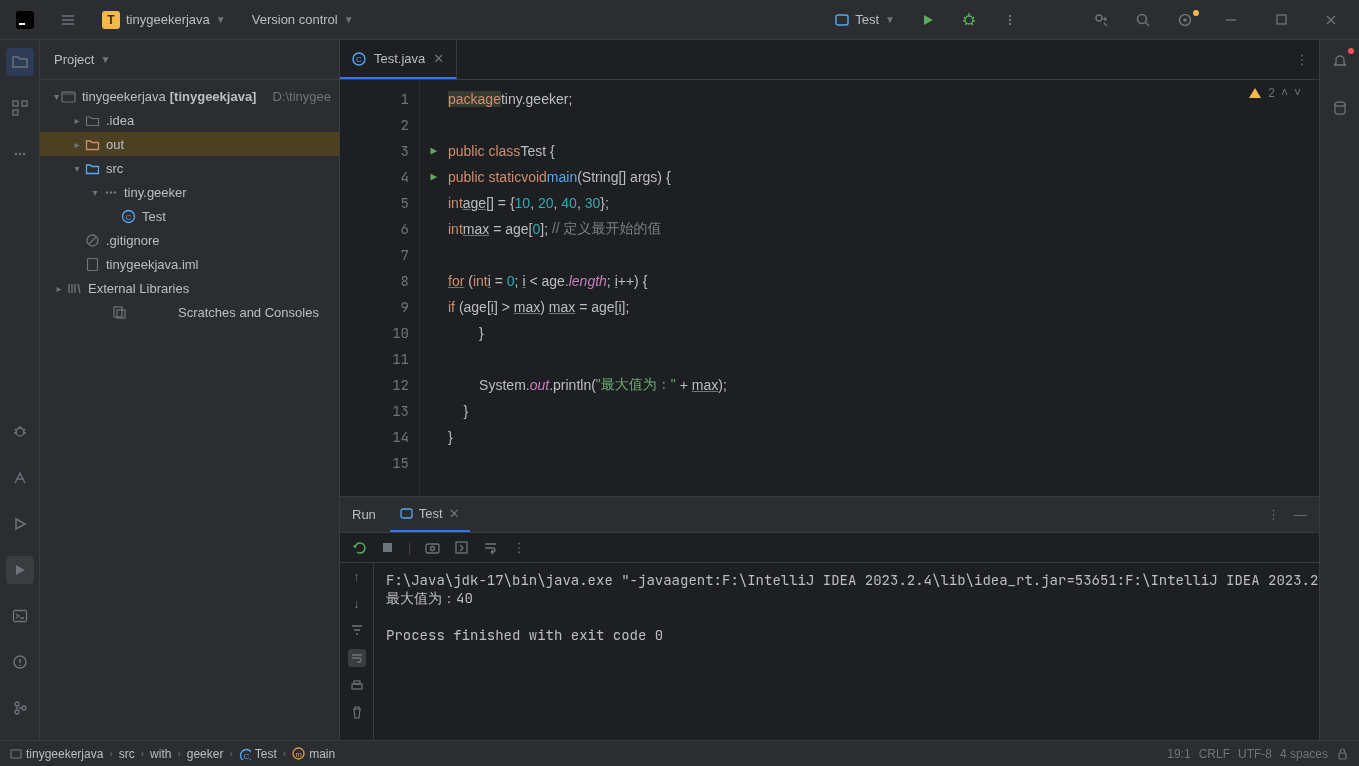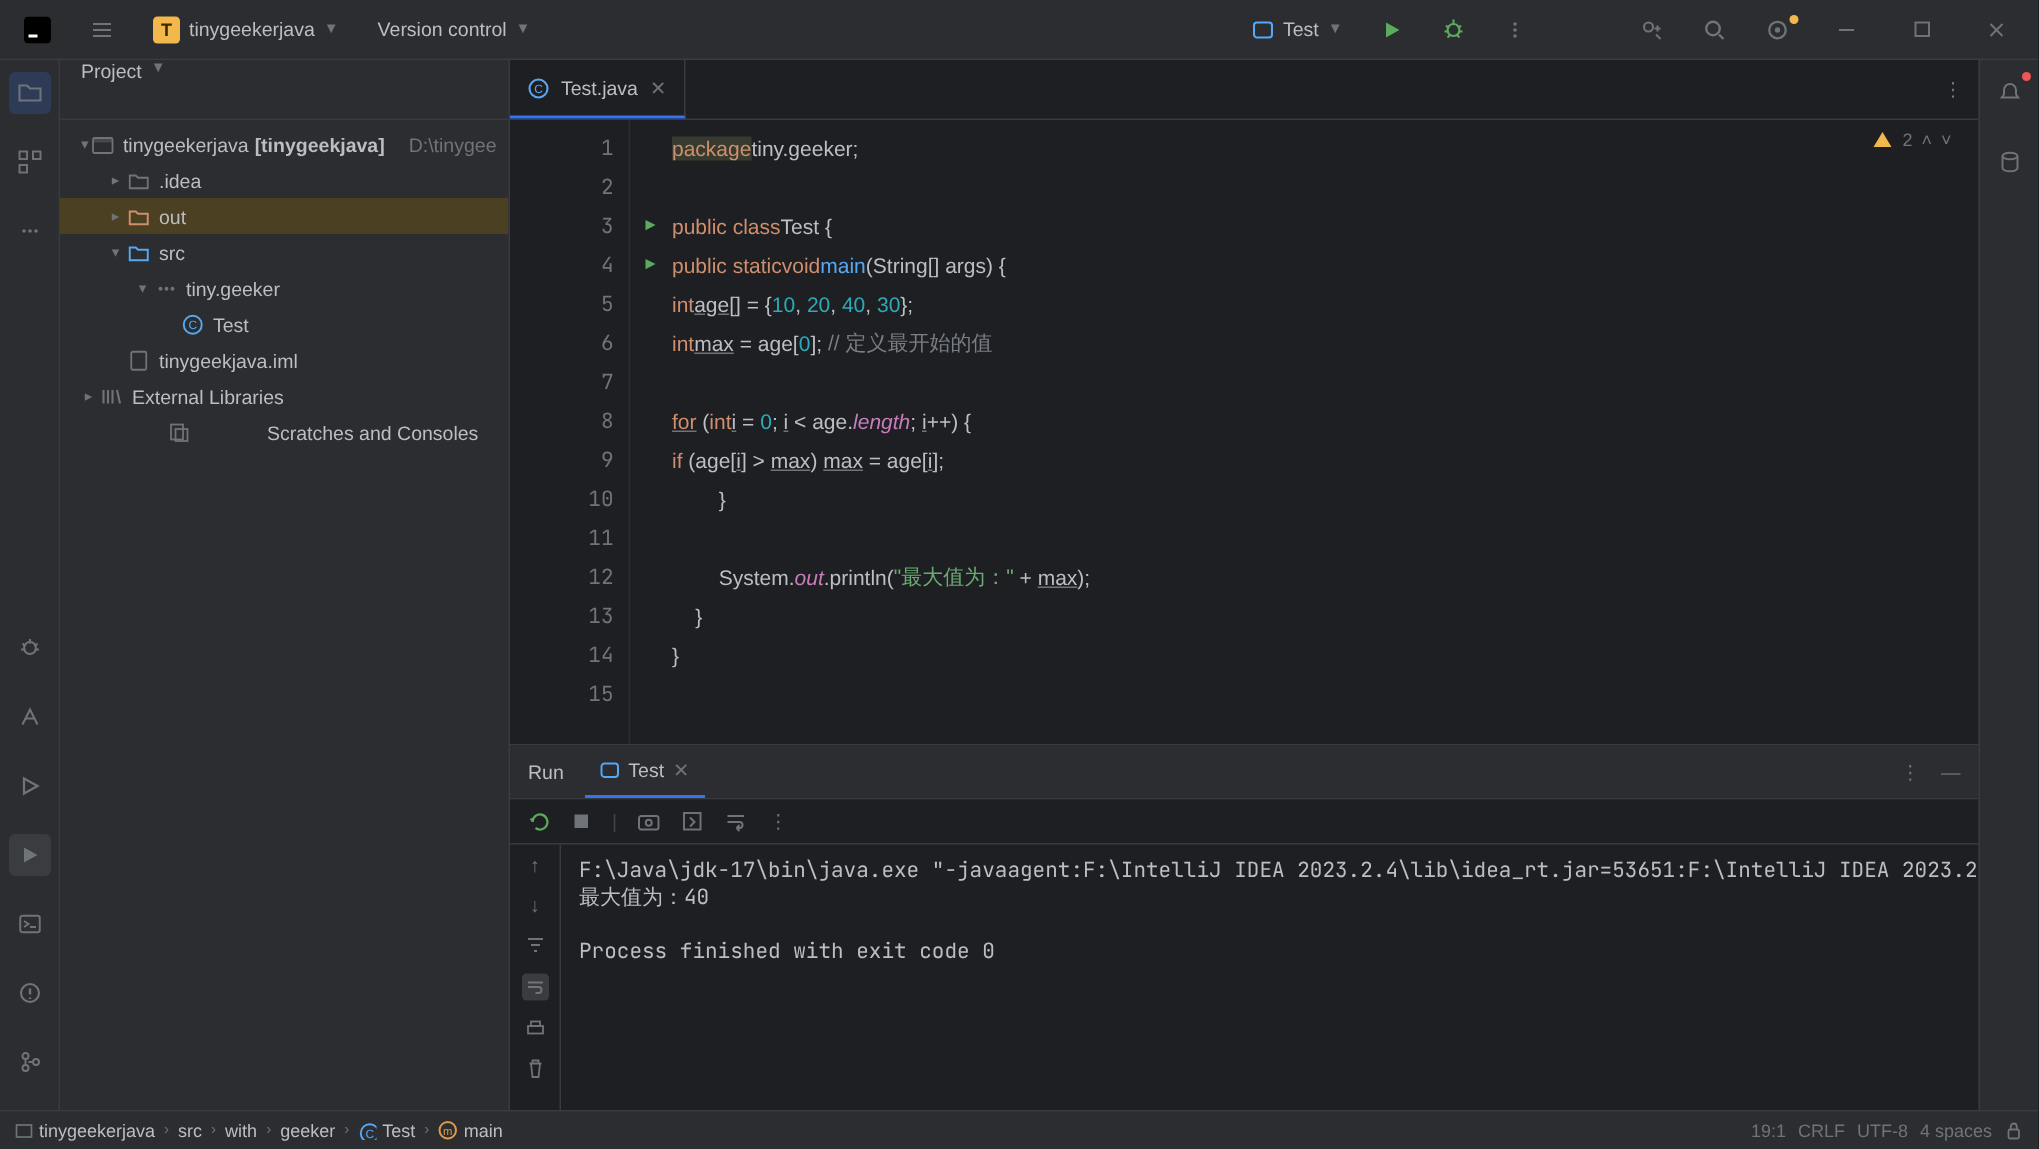--- a/index.html
+++ b/index.html
@@ -28,21 +28,21 @@
 
   .rail{background:var(--bg);border-right:1px solid var(--border);display:flex;flex-direction:column;align-items:center;padding:8px 0;gap:18px}
   .rail.right{border-right:none;border-left:1px solid var(--border)}
   .rail .tool{width:28px;height:28px;display:flex;align-items:center;justify-content:center;border-radius:4px;cursor:pointer}
   .rail .tool.active{background:#3573f033}
   .rail-spacer{flex:1}
   .rail .bot{margin-top:auto;display:flex;flex-direction:column;align-items:center;gap:18px;padding-bottom:10px}
 
   
   .project{background:var(--bg);border-right:1px solid var(--border);display:flex;flex-direction:column;min-height:0}
-  .project-header{height:40px;display:flex;padding:0 14px;border-bottom:1px solid var(--border)}
+  .project-header{height:40px;display:flex;align-items:center;padding:0 14px;border-bottom:1px solid var(--border)}
   .tree{flex:1;overflow:auto;padding:4px 0}
   .node{display:flex;align-items:center;height:24px;padding-right:8px;cursor:pointer;white-space:nowrap}
   .node.sel{background:#4b4021}
   .tw{display:inline-flex;width:14px;justify-content:center;font-size:10px;color:var(--muted)}
   .ficon{width:16px;height:16px;margin-right:6px;display:inline-flex;align-items:center;justify-content:center}
   .muted{color:var(--muted)}
 
   
   .editor-area{display:flex;flex-direction:column;min-width:0;min-height:0;background:var(--bg-dark)}
   .tabs{height:40px;display:flex;align-items:stretch;border-bottom:1px solid var(--border);background:var(--bg-dark)}
@@ -300,20 +300,30 @@
         </div>
         <div class="node" style="padding-left: 66px;">
           <span class="tw"></span>
           <span class="ficon">
             <svg width="15" height="15">
               <circle cx="7.5" cy="7.5" r="6" fill="none" stroke="#56a8f5" stroke-width="1.3"></circle>
               <text x="7.5" y="10.5" text-anchor="middle" font-size="8" fill="#56a8f5">C</text>
             </svg>
           </span>
           <span>Test</span>
+        </div>
+        <div class="node" style="padding-left: 30px;">
+          <span class="tw"></span>
+          <span class="ficon">
+            <svg width="15" height="15">
+              <circle cx="7.5" cy="7.5" r="5.5" fill="none" stroke="#6f737a" stroke-width="1.3"></circle>
+              <path d="M4 11l7-7" stroke="#6f737a" stroke-width="1.3"></path>
+            </svg>
+          </span>
+          <span>.gitignore</span>
         </div>
         <div class="node" style="padding-left: 30px;">
           <span class="tw"></span>
           <span class="ficon">
             <svg width="15" height="15">
               <rect x="2.5" y="1.5" width="10" height="12" rx="1" fill="none" stroke="#6f737a" stroke-width="1.2"></rect>
             </svg>
           </span>
           <span>tinygeekjava.iml</span>
         </div>

